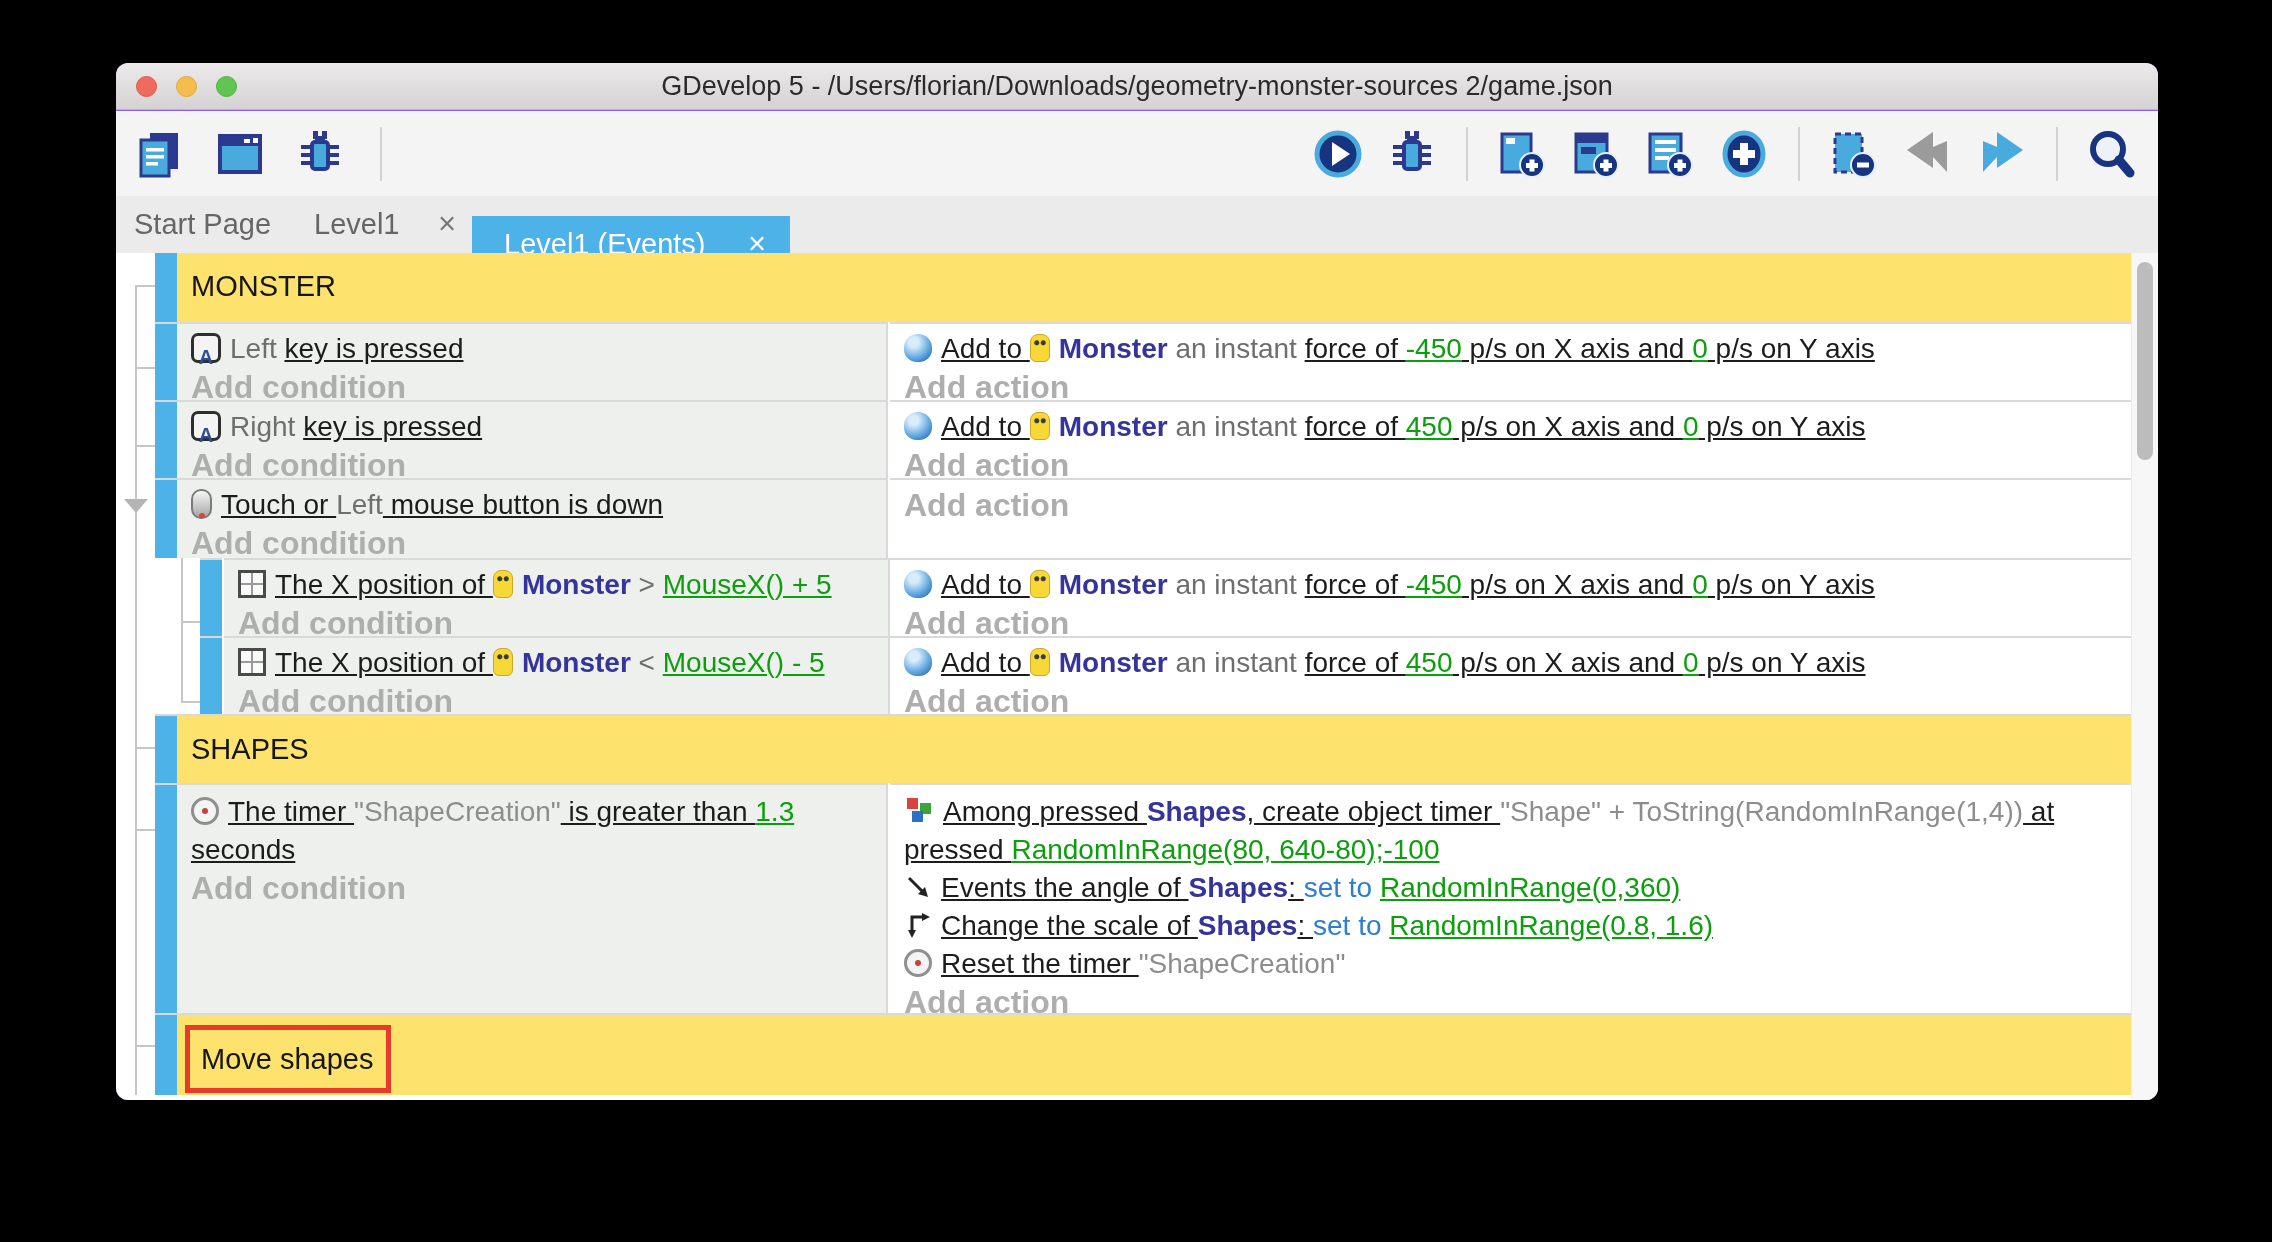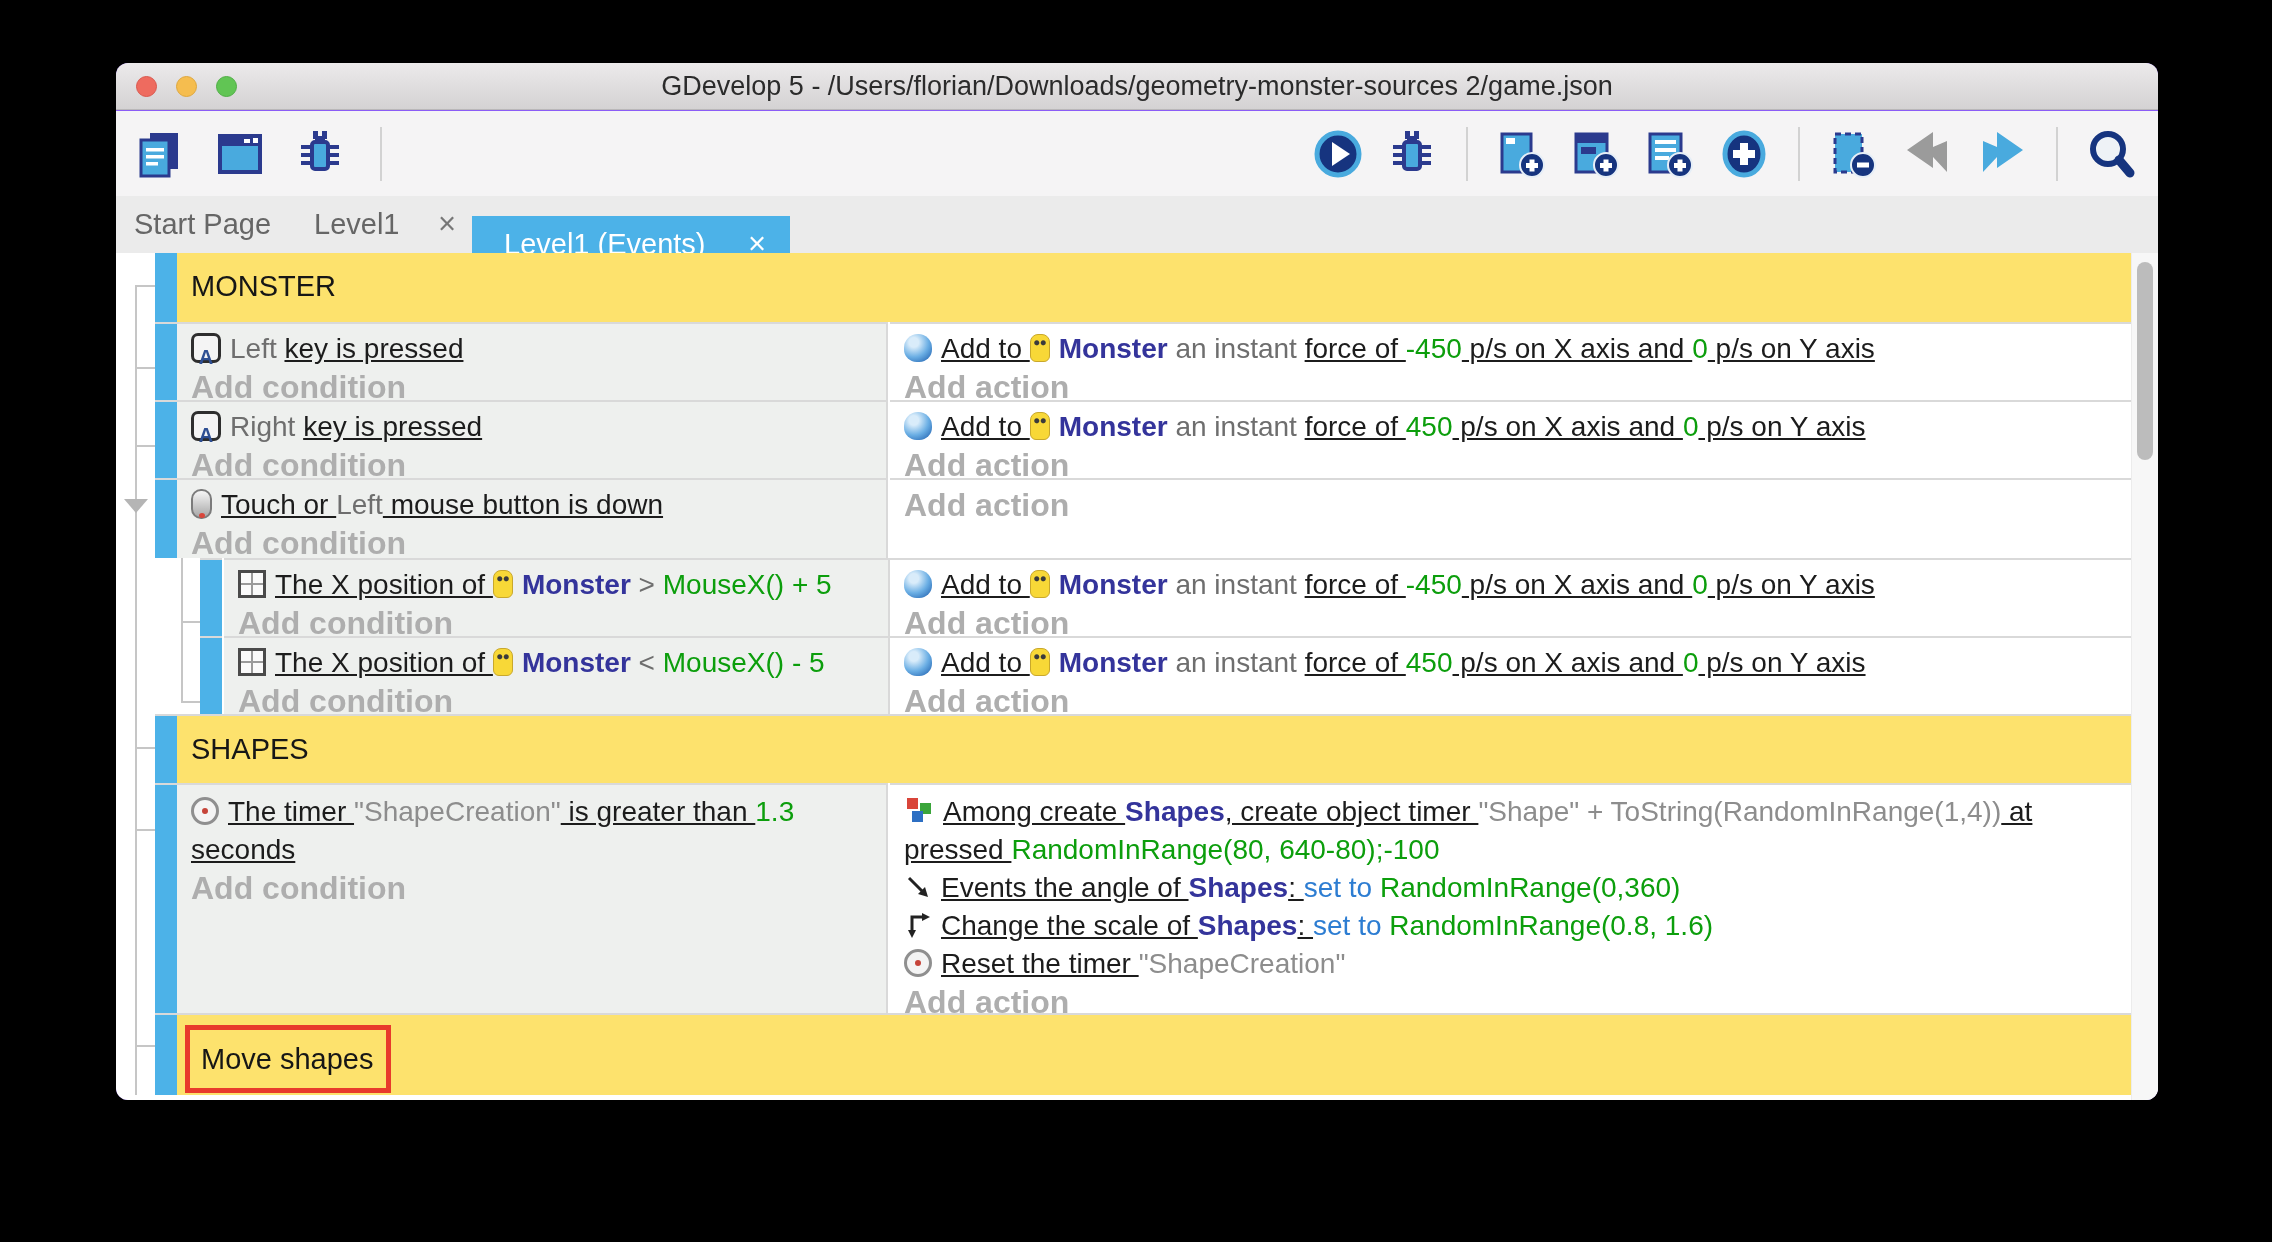--- a/index.html
+++ b/index.html
@@ -38,21 +38,21 @@
   .g-lbl { padding-left:14px; line-height:67px; font-size:29px; color:#161616; }
   .cond { position:absolute; left:61px; width:711px; top:0; bottom:0; background:#eef0ee; border-right:2px solid #d9d9d9; padding:6px 10px 0 14px; }
   .sub .cond { left:108px; width:666px; }
   .sub .bar { left:84px; }
   .act { position:absolute; left:774px; right:0; top:0; bottom:0; background:#fff; padding:6px 10px 0 14px; }
   .bt .bar, .bt .cond, .bt .act, .bt .yellow { border-top:2px solid #d9d9d9; }
   .line { font-size:28px; line-height:38px; min-height:38px; color:#1c1c1c; }
   .ph { font-size:32px; line-height:38px; color:#aeaeae;font-weight:bold; }
   .seg { vertical-align:baseline; }
   .c-b { color:#1c1c1c;text-decoration:underline; } .c-p { color:#6e6e6e; } .c-o { color:#34349b; font-weight:bold; }
-  .c-g { color:#0c9e0c; } .c-s { color:#2d7dd2; } .c-q { color:#8d8d8d; }
+  .c-g { color:#0c9e0c;text-decoration:underline; } .c-s { color:#2d7dd2; } .c-q { color:#8d8d8d; }
 
   
   .ei { display:inline-block; vertical-align:middle; margin:-6px 9px 0 0; position:relative; }
   .keyboard-icon { width:30px; height:30px; border:3px solid #2e2e2e; border-radius:7px; background:#f4f4f4; text-align:center; }
   .keyboard-icon::after { content:"A"; font-size:20px; line-height:24px; font-weight:bold; color:#2e4f93; }
   .mouse-icon { width:21px; height:30px; border:2px solid #7b7b7b; border-radius:10px; background:linear-gradient(#f6f6f6,#a7a7a7); }
   .mouse-icon::after { content:""; position:absolute; left:6px; bottom:-1px; width:6px; height:5px; border-radius:50%; background:#d9453a; }
   .position-icon { width:28px; height:28px; border:3px solid #4a4a4a; background:
       linear-gradient(#9a9a9a,#9a9a9a) 50% 0/2px 100% no-repeat,
       linear-gradient(#9a9a9a,#9a9a9a) 0 50%/100% 2px no-repeat, #fafafa; }
@@ -299,21 +299,21 @@
       <div class="bar"></div>
       <div class="cond" style="padding-top:8px">
         <div class="line"><span class="ei timer-icon"></span><span class="seg c-b">The timer </span><span class="seg c-q">"ShapeCreation"</span><span class="seg c-b"> is greater than </span><span class="seg c-g">1.3</span><br><span class="seg c-b">seconds</span></div>
         <div class="ph">Add condition</div>
       </div>
       <div class="act" style="padding-top:8px">
         <div class="line"><span class="ei create-object-icon"><svg width="30" height="30" viewBox="0 0 30 30">
                 <rect x="3" y="2" width="11" height="11" fill="#d9453a"></rect>
                 <rect x="16" y="7" width="11" height="11" fill="#3aa53a"></rect>
                 <rect x="8" y="15" width="11" height="11" fill="#2d6fc3"></rect>
-              </svg></span><span class="seg c-b">Among create </span><span class="seg c-o">Shapes</span><span class="seg c-b">, create object timer </span><span class="seg c-q">"Shape" + ToString(RandomInRange(1,4))</span><span class="seg c-b"> at</span><br><span class="seg c-b">pressed </span><span class="seg c-g">RandomInRange(80, 640-80);-100</span></div>
+              </svg></span><span class="seg c-b">Among pressed </span><span class="seg c-o">Shapes</span><span class="seg c-b">, create object timer </span><span class="seg c-q">"Shape" + ToString(RandomInRange(1,4))</span><span class="seg c-b"> at</span><br><span class="seg c-b">pressed </span><span class="seg c-g">RandomInRange(80, 640-80);-100</span></div>
         <div class="line"><span class="ei angle-icon"><svg width="28" height="28" viewBox="0 0 28 28">
                 <line x1="5" y1="5" x2="21" y2="21" stroke="#222" stroke-width="3"></line>
                 <polygon points="24,24 14,21 21,14" fill="#222"></polygon>
               </svg></span><span class="seg c-b">Events the angle of </span><span class="seg c-o">Shapes</span><span class="seg c-b">: </span><span class="seg c-s">set to </span><span class="seg c-g">RandomInRange(0,360)</span></div>
         <div class="line"><span class="ei scale-icon"><svg width="28" height="28" viewBox="0 0 28 28">
                 <path d="M8 22 L8 6 L20 6" stroke="#222" stroke-width="3" fill="none"></path>
                 <polygon points="8,27 4,19 12,19" fill="#222"></polygon>
                 <polygon points="26,6 18,2 18,10" fill="#222"></polygon>
               </svg></span><span class="seg c-b">Change the scale of </span><span class="seg c-o">Shapes</span><span class="seg c-b">: </span><span class="seg c-s">set to </span><span class="seg c-g">RandomInRange(0.8, 1.6)</span></div>
         <div class="line"><span class="ei timer-icon"></span><span class="seg c-b">Reset the timer </span><span class="seg c-q">"ShapeCreation"</span></div>

